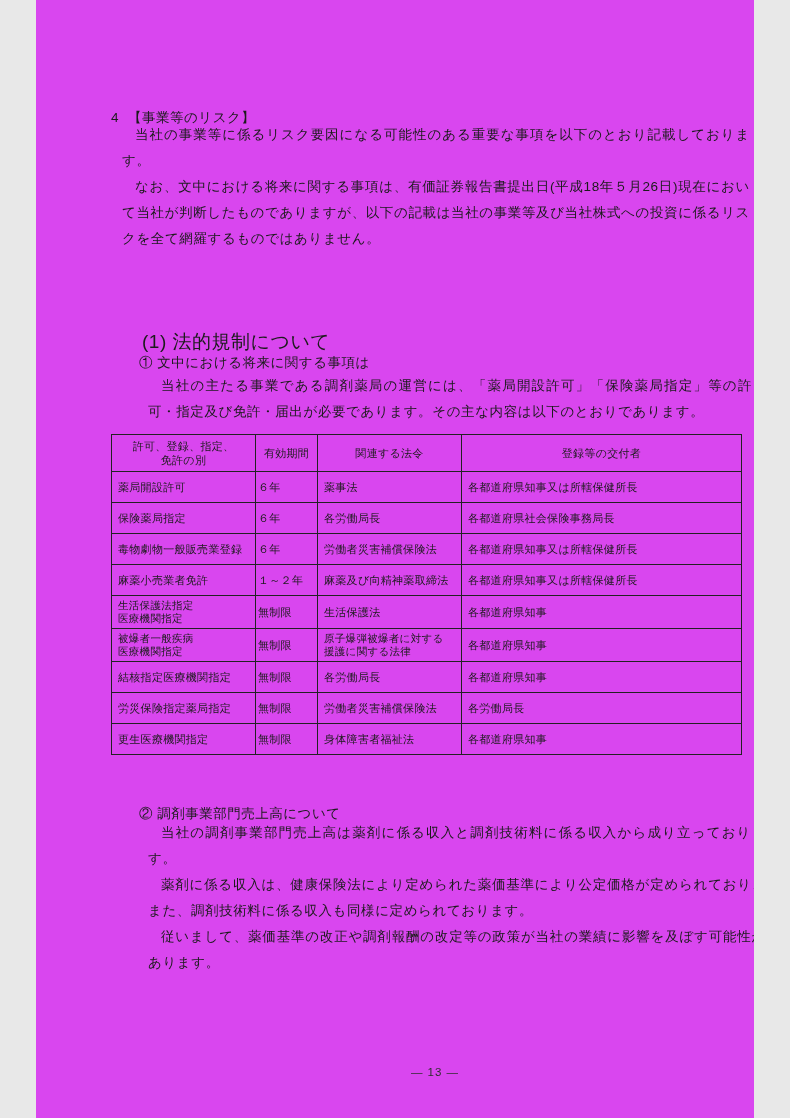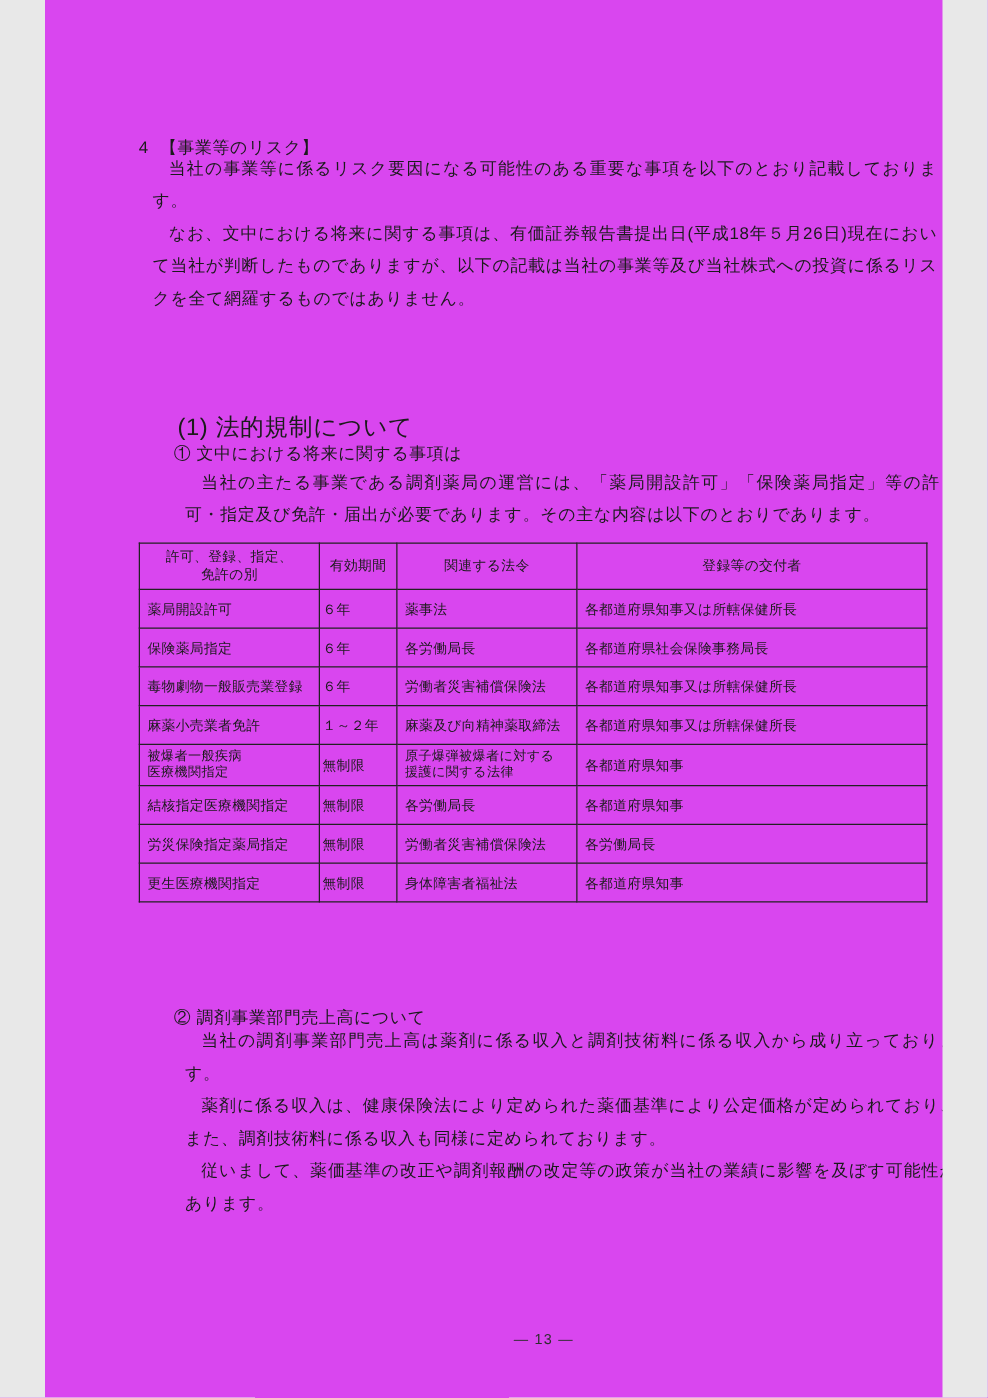--- a/index.html
+++ b/index.html
@@ -141,20 +141,27 @@
         <td>労働者災害補償保険法</td>
         <td>各都道府県知事又は所轄保健所長</td>
       </tr>
       <tr>
         <td>麻薬小売業者免許</td>
         <td class="period">１～２年</td>
         <td>麻薬及び向精神薬取締法</td>
         <td>各都道府県知事又は所轄保健所長</td>
       </tr>
       <tr class="tall">
+        <td class="multiline">生活保護法指定
+医療機関指定</td>
+        <td class="period">無制限</td>
+        <td>生活保護法</td>
+        <td>各都道府県知事</td>
+      </tr>
+      <tr class="tall">
         <td class="multiline">被爆者一般疾病
 医療機関指定</td>
         <td class="period">無制限</td>
         <td class="multiline">原子爆弾被爆者に対する
 援護に関する法律</td>
         <td>各都道府県知事</td>
       </tr>
       <tr>
         <td>結核指定医療機関指定</td>
         <td class="period">無制限</td>

